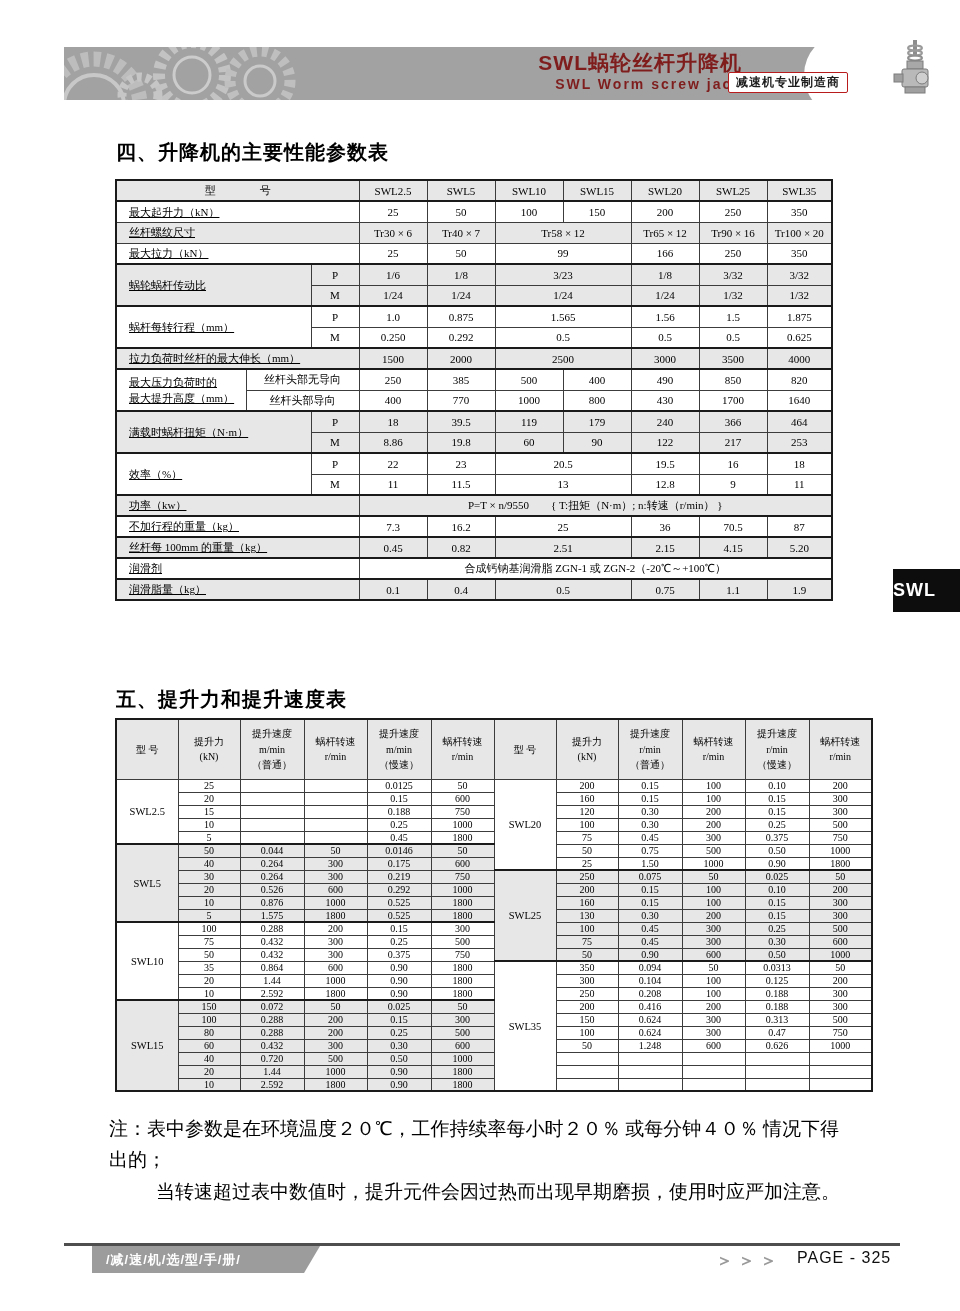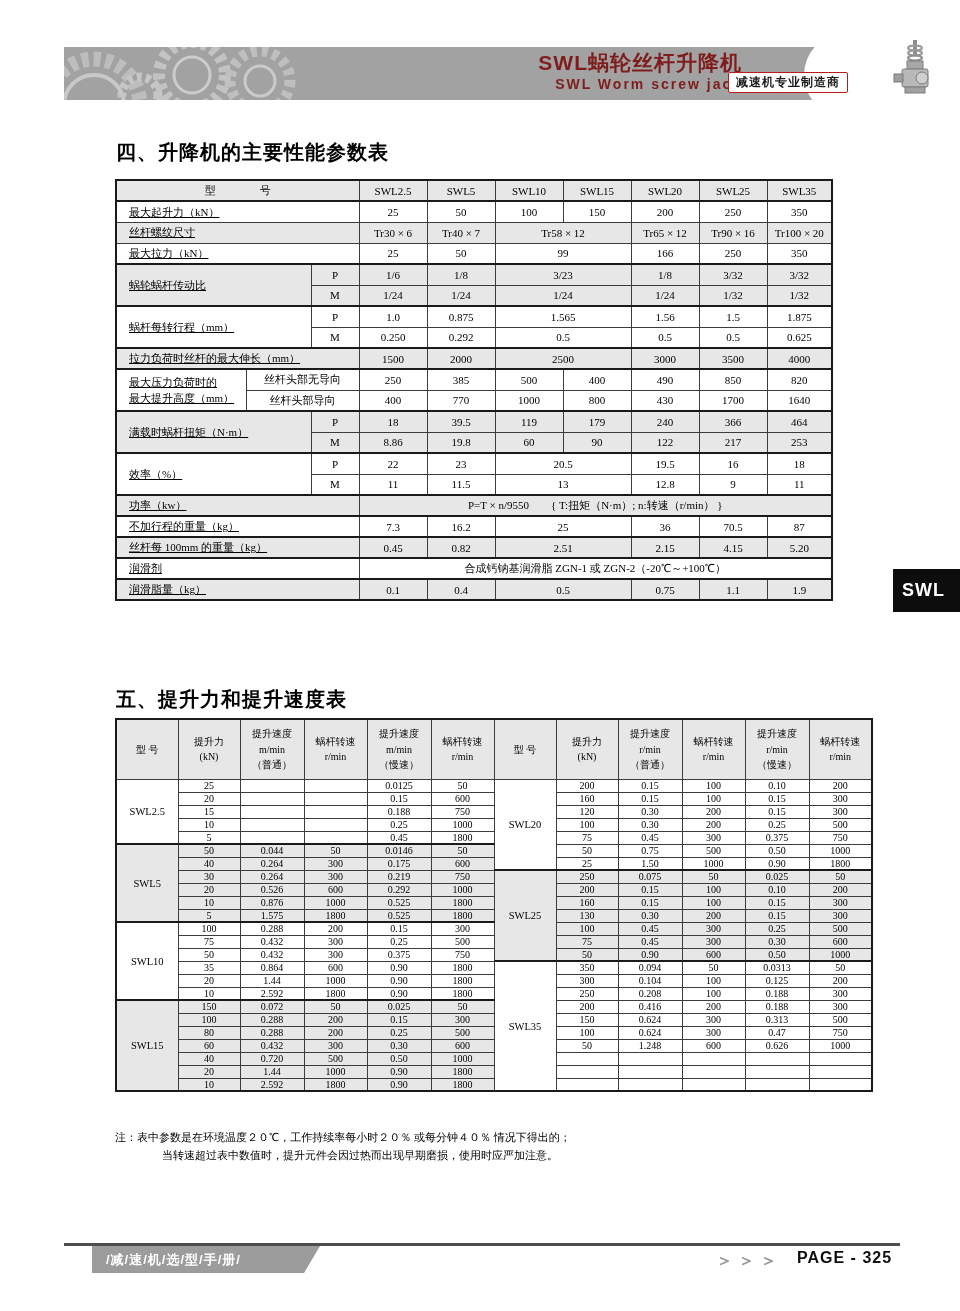--- a/index.html
+++ b/index.html
@@ -53,45 +53,45 @@
   #table2 th {
     border:1px solid #3c3c3c; background:#e7e7e7; height:60px;
     font-weight:normal; white-space:pre-line; line-height:1.55; text-align:center; padding:1px;
   }
   #table2 td { border:1px solid #3c3c3c; height:13px; text-align:center; padding:0 2px; overflow:hidden; }
   #table2 td.shade { background:#e7e7e7; }
   #table2 td.tb { border-bottom:2px solid #1a1a1a; }
   #table2 td.model { font-size:10.5px; }
   
   .note {
-    position:absolute; left:115px; top:1113px; width:740px;
-    font-size:11px; line-height:1.65; color:#000;margin-top:15px;
+    position:absolute; left:109px; top:1113px; width:740px;
+    font-size:19px; line-height:1.65; color:#000;
   }
   .note .line2 { padding-left:47px; }
   
   .side-tab {
     position:absolute; left:893px; top:569px; width:67px; height:43px;
     background:#0d0d0d; color:#fff; font-family:"Liberation Sans", sans-serif;
-    font-weight:bold; font-size:18px; line-height:43px; padding-left:9px; letter-spacing:1px;
+    font-weight:bold; font-size:18px; line-height:43px; letter-spacing:1px;
   }
   
   .footer-rule { position:absolute; left:64px; top:1243px; width:836px; height:3px; background:#4e4e4e; }
   .footer-tab {
     position:absolute; left:64px; top:1246px; width:228px; height:27px;
     background:#9c9c9c; clip-path:polygon(0 0,100% 0,93% 100%,0 100%);
     color:#fff; font-family:"Liberation Sans", sans-serif; font-size:13px; font-weight:bold;
     line-height:27px; padding-left:14px; letter-spacing:1px;margin-left:28px;
   }
   .footer-chevrons {
     position:absolute; left:716px; top:1249px; color:#9a9a9a;
     font-family:"Liberation Sans", sans-serif; font-size:17px; font-weight:bold; letter-spacing:5px;
   }
   .footer-page {
     position:absolute; left:797px; top:1249px; color:#0f0f0f;
-    font-family:"Liberation Sans", sans-serif; font-size:16px; font-weight:bold; letter-spacing:1px;
+    font-family:"Liberation Sans", sans-serif; font-size:16px; font-weight:normal; letter-spacing:1px;
   }
 </style>
 </head>
 <body>
 
 <div class="banner">
   <svg class="gears" width="340" height="53" viewBox="0 0 340 53">
     <circle cx="30" cy="58" r="46" fill="none" stroke="#bdbdbd" stroke-width="15" stroke-dasharray="7 5"></circle>
     <circle cx="30" cy="58" r="30" fill="none" stroke="#c8c8c8" stroke-width="4"></circle>
     <circle cx="128" cy="28" r="33" fill="none" stroke="#c3c3c3" stroke-width="12" stroke-dasharray="6 5"></circle>

